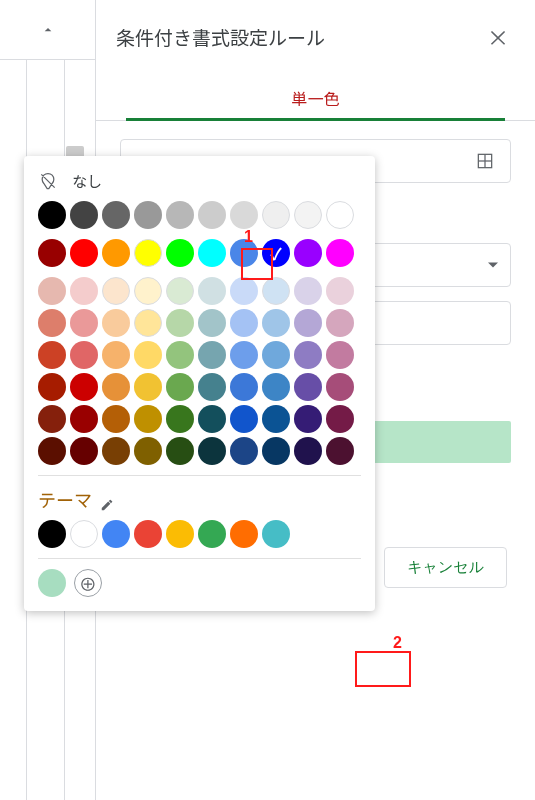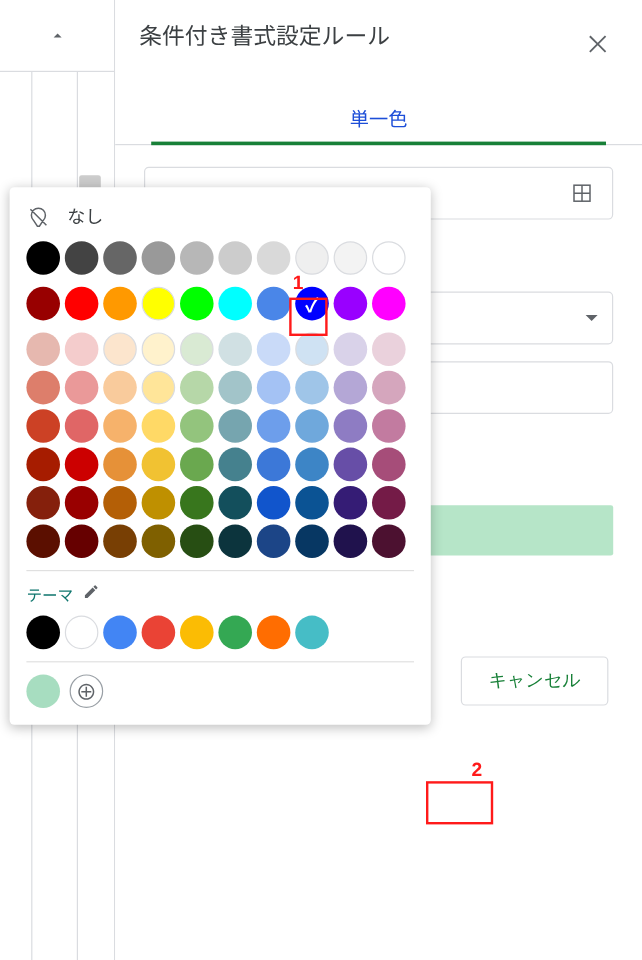--- a/index.html
+++ b/index.html
@@ -3,26 +3,26 @@
 <meta charset="utf-8">
 <style>
 *{box-sizing:border-box;margin:0;padding:0}
 body{font-family:"Noto Sans JP","Helvetica Neue",Arial,sans-serif;background:#fff;width:535px;height:800px;overflow:hidden;position:relative;color:#3c4043}
 .chevron-area{position:absolute;left:0;top:0;width:96px;height:60px;background:#fff;border-right:1px solid #dadce0;border-bottom:1px solid #dadce0;display:flex;align-items:center;justify-content:center}
 .chevron-area svg{width:16px;height:16px;fill:#5f6368}
 .grid-area{position:absolute;left:0;top:60px;width:96px;bottom:0;background:#fff;border-right:1px solid #dadce0}
 .grid-area .col{position:absolute;top:0;bottom:0;width:1px;background:#dadce0}
 .grid-area .tab{position:absolute;left:66px;top:86px;width:18px;height:12px;background:#ccc;border-radius:2px 2px 0 0}
 .panel{position:absolute;left:96px;right:0;top:0;bottom:0;background:#fff;padding:0}
-.panel-header{padding:16px 20px 10px 20px;display:flex;align-items:flex-start;justify-content:space-between}
+.panel-header{padding:16px 20px 10px 20px;display:flex;align-items:center;justify-content:space-between}
 .panel-title{font-size:19px;color:#3c4043}
 .close-x{font-size:22px;color:#5f6368;cursor:pointer;padding:4px 6px}
 .tabs{display:flex;border-bottom:1px solid #dadce0;margin-top:6px}
 .tab-item{flex:1;text-align:center;padding:14px 0 10px 0;font-size:16px;color:#5f6368;cursor:pointer;position:relative}
-.tab-item.active{color:#1d4ed8}
+.tab-item.active{color:#b91c1c}
 .tab-item.active::after{content:"";position:absolute;left:30px;right:30px;bottom:-1px;height:3px;background:#188038}
 .form-area{padding:18px 24px}
 .field-box{border:1px solid #dadce0;border-radius:4px;height:44px;display:flex;align-items:center;padding:0 12px;margin-bottom:14px;position:relative}
 .field-box.with-icon{justify-content:flex-end}
 .grid-btn{width:26px;height:26px;display:flex;align-items:center;justify-content:center;color:#5f6368;cursor:pointer}
 .dropdown-field{border:1px solid #dadce0;border-radius:4px;height:44px;display:flex;align-items:center;padding:0 12px;margin-top:60px;position:relative;cursor:pointer}
 .dropdown-field .caret{position:absolute;right:12px;top:50%;transform:translateY(-50%);width:0;height:0;border-left:5px solid transparent;border-right:5px solid transparent;border-top:5px solid #5f6368}
 .value-box{border:1px solid #dadce0;border-radius:4px;height:44px;margin-top:14px}
 .preview-strip{background:#b6e5c8;height:42px;margin-top:76px;border-radius:2px}
 .toolbar{display:flex;gap:4px;margin-top:8px;padding:2px 0;align-items:center}
@@ -34,30 +34,30 @@
 .tool-btn .textcolor{font-weight:700;color:#3c4043;border-bottom:3px solid #1a73e8;padding:0 3px}
 .tool-btn .dd{width:0;height:0;border-left:3px solid transparent;border-right:3px solid transparent;border-top:4px solid #5f6368;margin-left:3px}
 .fill-box{border:1px solid #e53935;padding:2px 6px;display:flex;align-items:center}
 .fill-icon-wrap{display:flex;flex-direction:column;align-items:center}
 .fill-icon-wrap svg{width:16px;height:14px;fill:#5f6368}
 .fill-icon-wrap .bar{width:18px;height:4px;background:#a7ddc0;margin-top:2px}
 .footer-btns{display:flex;justify-content:flex-end;gap:12px;margin-top:40px;padding-right:4px}
 .btn{border:1px solid #dadce0;background:#fff;padding:10px 22px;border-radius:4px;font-size:15px;color:#188038;cursor:pointer}
 .btn.primary{background:#188038;color:#fff;border-color:#188038}
 
-.popover{position:absolute;left:8px;top:156px;width:351px;background:#fff;border-radius:4px;box-shadow:0 2px 10px rgba(0,0,0,0.25);padding:14px 14px 14px 14px;z-index:50}
+.popover{position:absolute;left:24px;top:156px;width:351px;background:#fff;border-radius:4px;box-shadow:0 2px 10px rgba(0,0,0,0.25);padding:14px 14px 14px 14px;z-index:50}
 .reset-row{display:flex;align-items:center;gap:14px;margin-bottom:10px}
 .reset-row svg{width:20px;height:20px;fill:#5f6368}
 .reset-label{font-size:15px;color:#3c4043}
 .swatch-grid{display:grid;grid-template-columns:repeat(10,28px);gap:4px;margin-bottom:10px}
 .swatch{width:28px;height:28px;border-radius:50%;cursor:pointer;position:relative}
 .swatch.light{border:1px solid #dadce0}
 .swatch.selected::after{content:"✓";position:absolute;inset:0;display:flex;align-items:center;justify-content:center;color:#fff;font-weight:700;font-size:16px}
 .sep{height:1px;background:#e0e0e0;margin:10px 0}
-.section-label{font-size:13px;color:#0f766e;display:flex;align-items:flex-start;gap:8px;margin-bottom:8px}
+.section-label{font-size:18px;color:#a16207;display:flex;align-items:flex-end;gap:8px;margin-bottom:8px}
 .pencil{width:14px;height:14px;fill:#5f6368}
 .theme-row{display:flex;gap:4px}
 .custom-row{display:flex;gap:8px;align-items:center;margin-top:6px}
 .add-circle{width:28px;height:28px;border-radius:50%;border:1.5px solid #9aa0a6;display:flex;align-items:center;justify-content:center;color:#5f6368;font-size:18px;cursor:pointer}
 
 .anno{position:absolute;color:#ff1a1a;font-weight:700;font-size:16px;z-index:60;font-family:Arial}
 .anno-box{position:absolute;border:2px solid #ff1a1a;z-index:55}
 </style>
 </head>
 <body>

